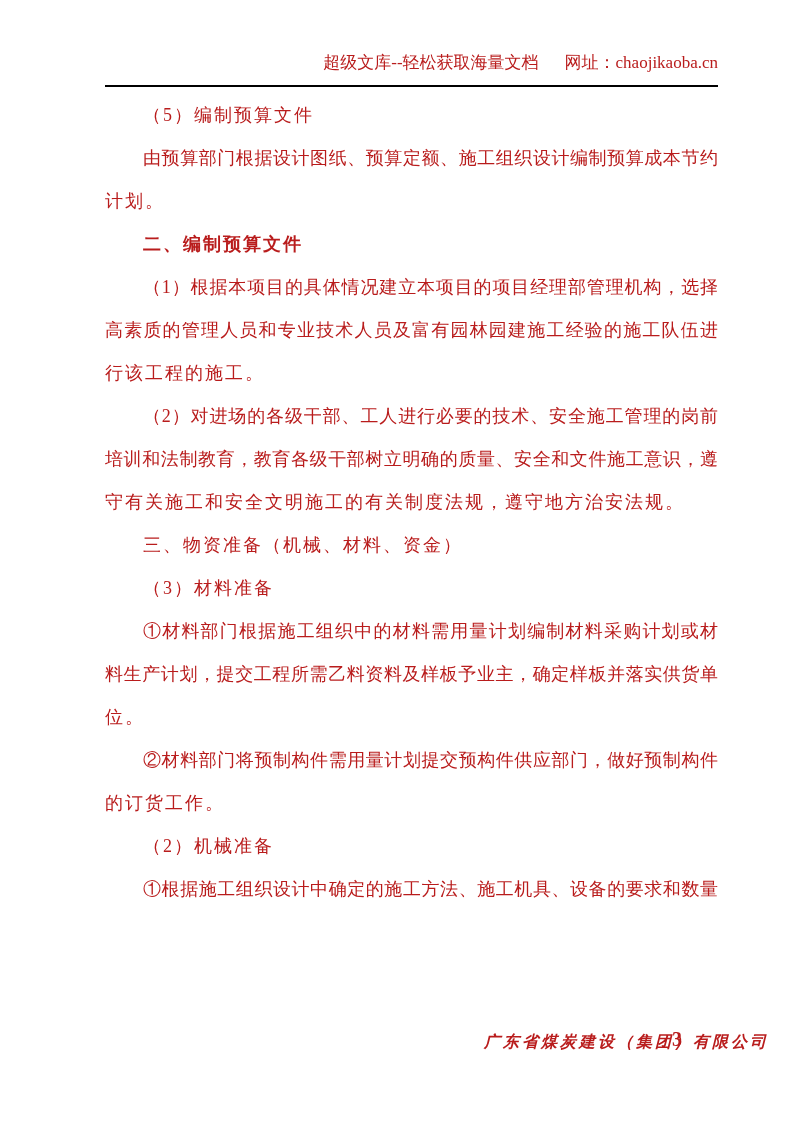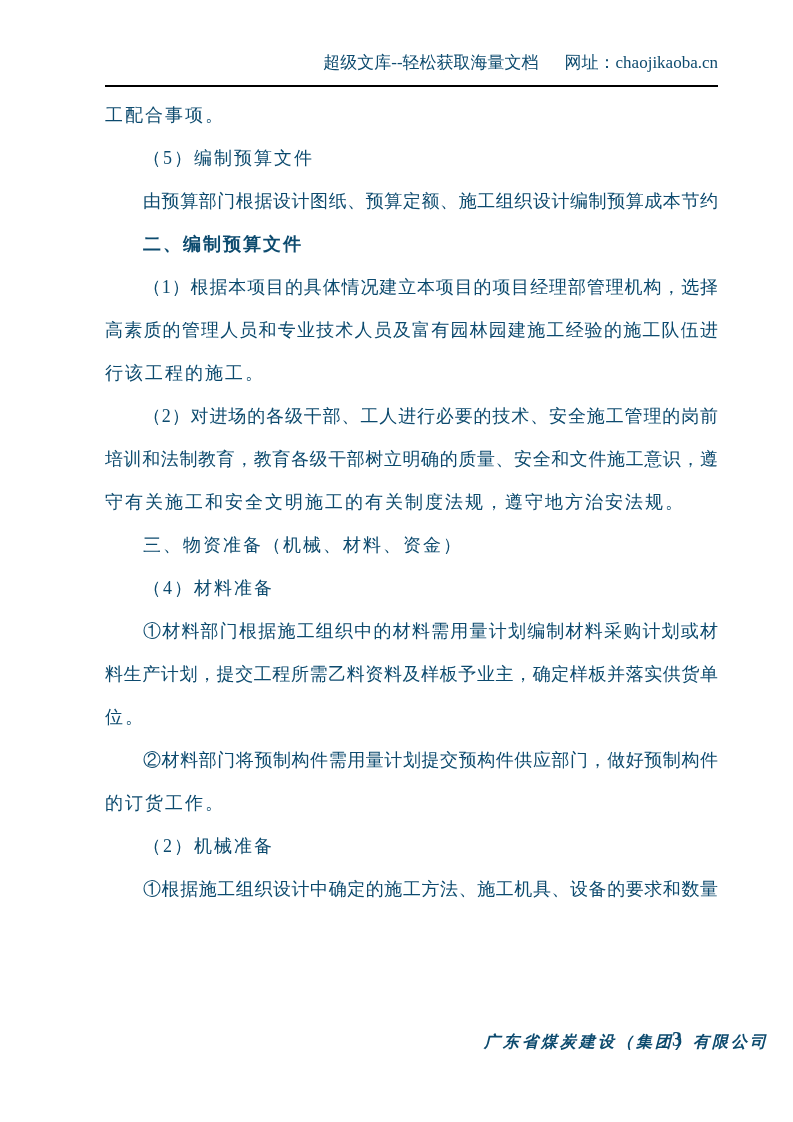--- a/index.html
+++ b/index.html
@@ -2,21 +2,21 @@
 <html><head>
 <meta charset="utf-8">
 <style>
   html,body{margin:0;padding:0;background:#e8e8e8;}
   .page{
     position:relative;
     width:793px;height:1122px;
     margin:0 auto;
     background:#ffffff;
     font-family:"Liberation Serif","DejaVu Serif",serif;
-    color:#0c4a6e;
+    color:#b91c1c;
     overflow:hidden;
   }
   
   .header{
     position:absolute;
     left:105px;right:75px;top:51px;
     text-align:right;
     font-size:17px;
     line-height:24px;
     border-bottom:2px solid #000;
@@ -66,32 +66,32 @@
 </head>
 <body>
 
 <div class="page">
 
   <div class="header">
     <span>超级文库--轻松获取海量文档</span><span class="url-label">网址：</span><span>chaojikaoba.cn</span>
   </div>
 
   <div class="body-text" id="body-text">
-      <div class="line jleft">工配合事项。</div>
       <div class="line jleft indent">（5）编制预算文件</div>
       <div class="line jfull indent">由预算部门根据设计图纸、预算定额、施工组织设计编制预算成本节约</div>
+      <div class="line jleft">计划。</div>
       <div class="line jleft indent bold">二、编制预算文件</div>
       <div class="line jfull indent">（1）根据本项目的具体情况建立本项目的项目经理部管理机构，选择</div>
       <div class="line jfull">高素质的管理人员和专业技术人员及富有园林园建施工经验的施工队伍进</div>
       <div class="line jleft">行该工程的施工。</div>
       <div class="line jfull indent">（2）对进场的各级干部、工人进行必要的技术、安全施工管理的岗前</div>
       <div class="line jfull">培训和法制教育，教育各级干部树立明确的质量、安全和文件施工意识，遵</div>
       <div class="line jleft">守有关施工和安全文明施工的有关制度法规，遵守地方治安法规。</div>
       <div class="line jleft indent">三、物资准备（机械、材料、资金）</div>
-      <div class="line jleft indent">（4）材料准备</div>
+      <div class="line jleft indent">（3）材料准备</div>
       <div class="line jfull indent">①材料部门根据施工组织中的材料需用量计划编制材料采购计划或材</div>
       <div class="line jfull">料生产计划，提交工程所需乙料资料及样板予业主，确定样板并落实供货单</div>
       <div class="line jleft">位。</div>
       <div class="line jfull indent">②材料部门将预制构件需用量计划提交预构件供应部门，做好预制构件</div>
       <div class="line jleft">的订货工作。</div>
       <div class="line jleft indent">（2）机械准备</div>
       <div class="line jfull indent">①根据施工组织设计中确定的施工方法、施工机具、设备的要求和数量</div>
     </div>
 
   <div class="footer-company">广东省煤炭建设（集团）有限公司</div>

